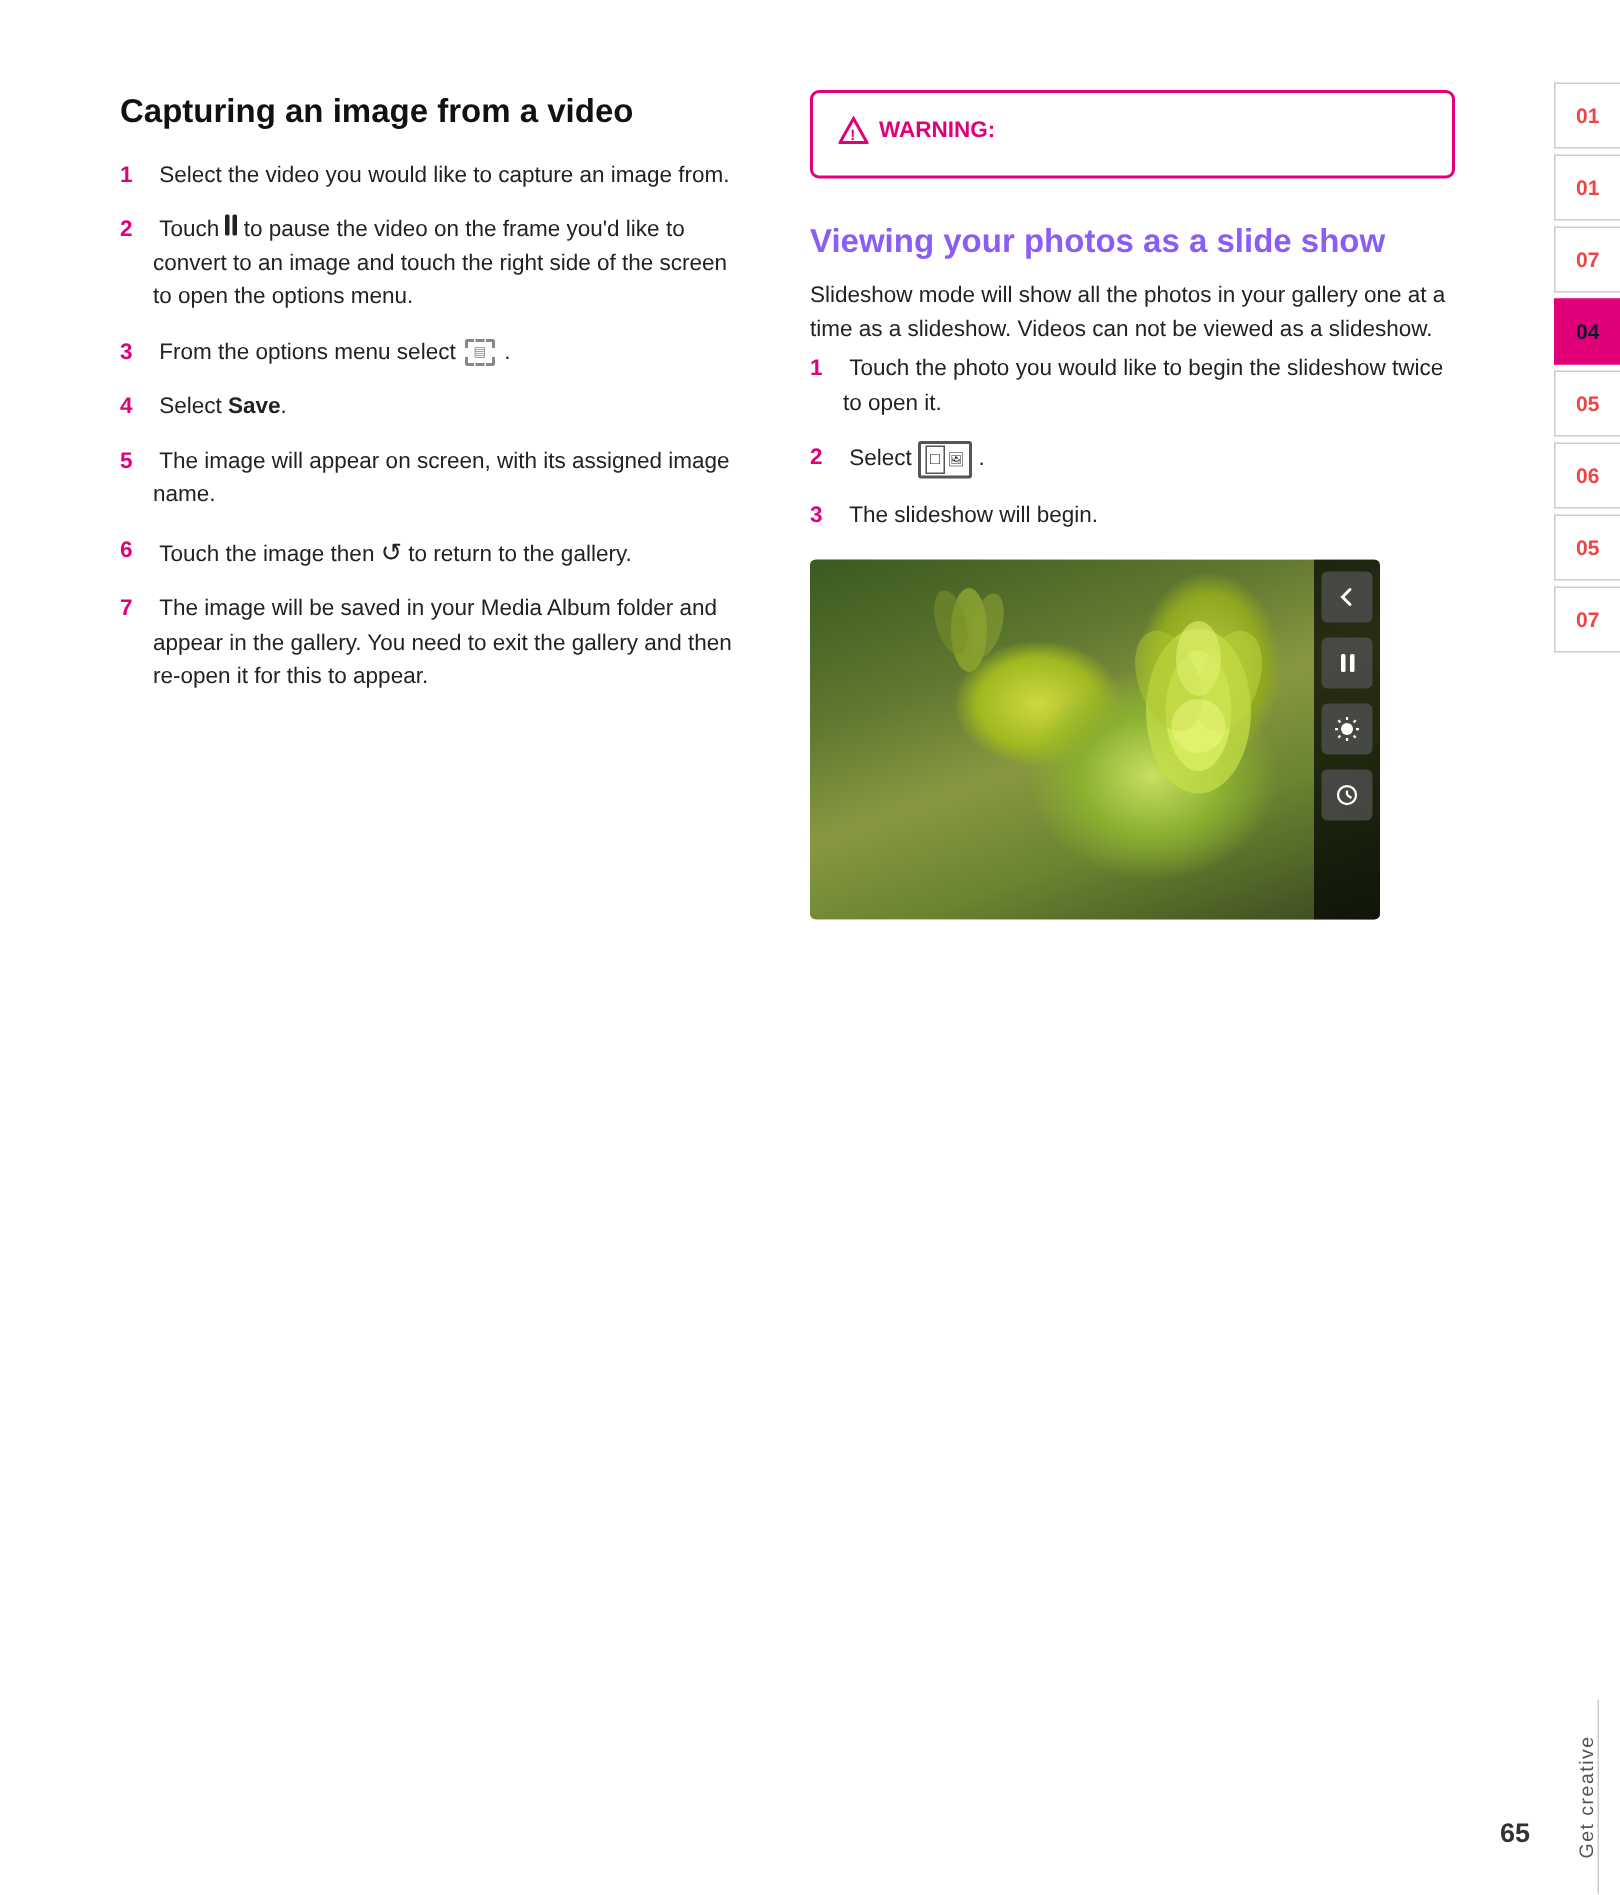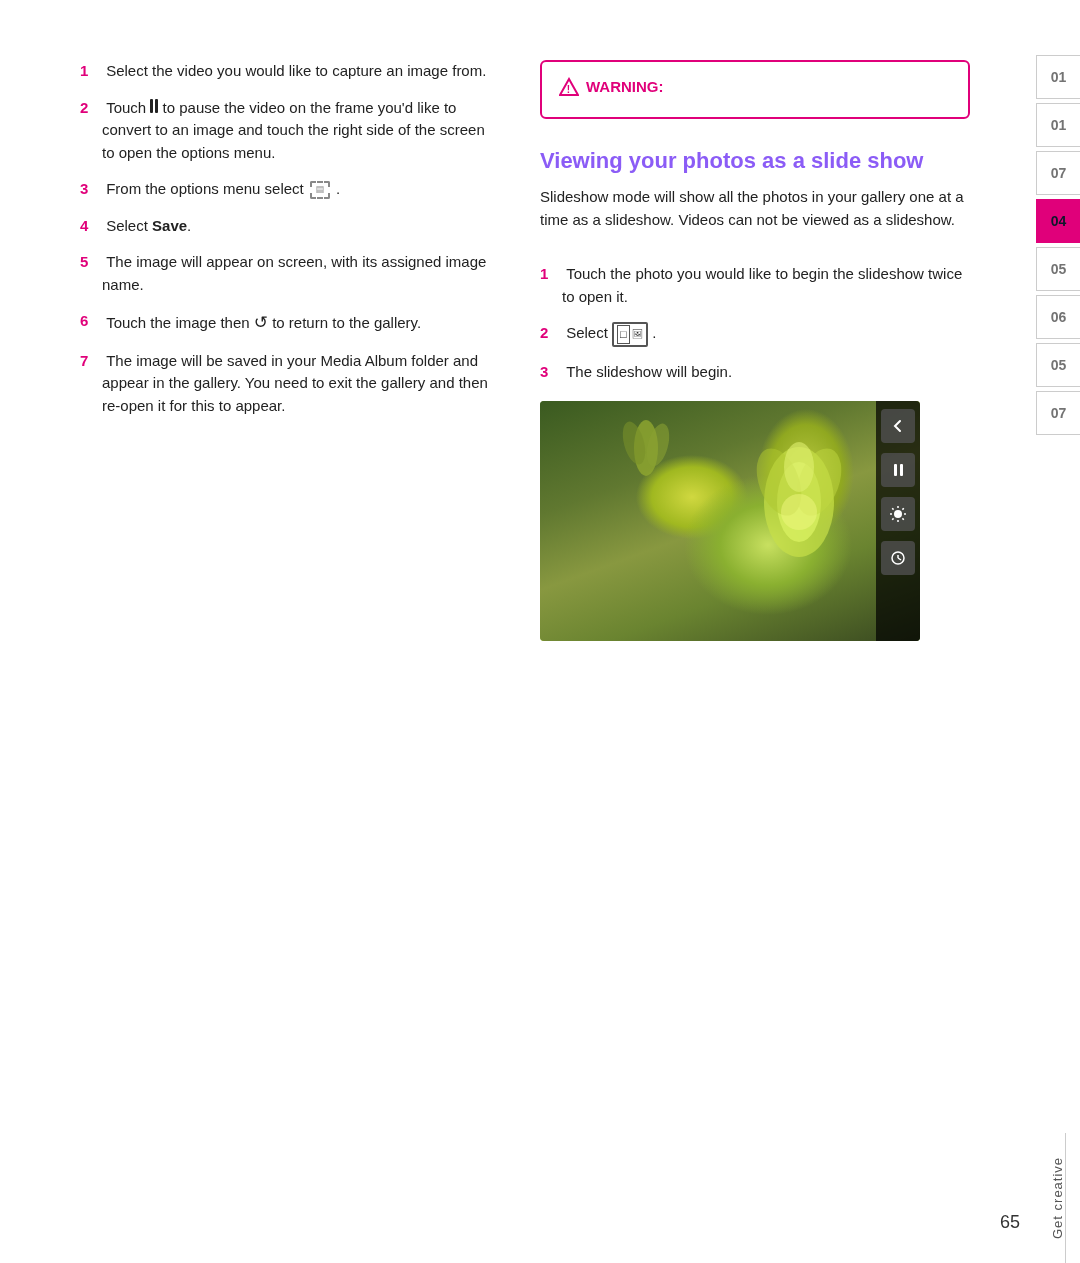--- a/index.html
+++ b/index.html
@@ -101,21 +101,21 @@
     .slideshow-section-title {
       font-size: 22px;
       font-weight: 800;
       line-height: 1.25;
       margin-bottom: 12px;
       color: #8b5cf6;
     }
     .slideshow-desc {
       font-size: 15px;
       line-height: 1.5;
-      margin-bottom: 32px;
+      margin-bottom: 4px;
       color: #222;
     }
     .phone-image {
       width: 380px;
       height: 240px;
       margin-top: 10px;
       position: relative;
       background: linear-gradient(135deg, #6a8a3a 0%, #a8c840 30%, #d4e860 50%, #8aaa30 70%, #4a6820 100%);
       border-radius: 4px;
       overflow: hidden;
@@ -183,37 +183,37 @@
     }
     .tab-item {
       width: 44px;
       height: 44px;
       border: 1.5px solid #ccc;
       display: flex;
       align-items: center;
       justify-content: center;
       font-size: 14px;
       font-weight: 700;
-      color: #737373;
+      color: #ef4444;
       background: #fff;
       margin-bottom: 2px;
       cursor: pointer;
       border-right: none;
     }
     .tab-item.active {
       background: #e0007a;
       color: #0f172a;
       border-color: #e0007a;
     }
     .page-number {
       position: absolute;
       bottom: 30px;
       right: 60px;
       font-size: 18px;
-      font-weight: 400;
+      font-weight: 700;
       color: #333;
     }
     .vertical-label {
       writing-mode: vertical-rl;
       text-orientation: mixed;
       transform: rotate(180deg);
       font-size: 13px;
       color: #555;
       letter-spacing: 1px;
       padding: 10px 0;
@@ -247,20 +247,21 @@
     }
     .pink { color: #e0007a; }
   </style>
 </head>
 <body>
 
 <div class="page-wrapper">
   <div class="main-content">
 
     <div class="left-column">
+      <h2 class="section-title">Capturing an image from a video</h2>
 
       <ol class="numbered-list">
         <li>
           <span class="list-num pink">1</span>
           <span class="list-text">&nbsp;Select the video you would like to capture an image from.</span>
         </li>
         <li>
           <span class="list-num pink">2</span>
           <span class="list-text">&nbsp;Touch <span class="icon-pause">
                 <span></span>

